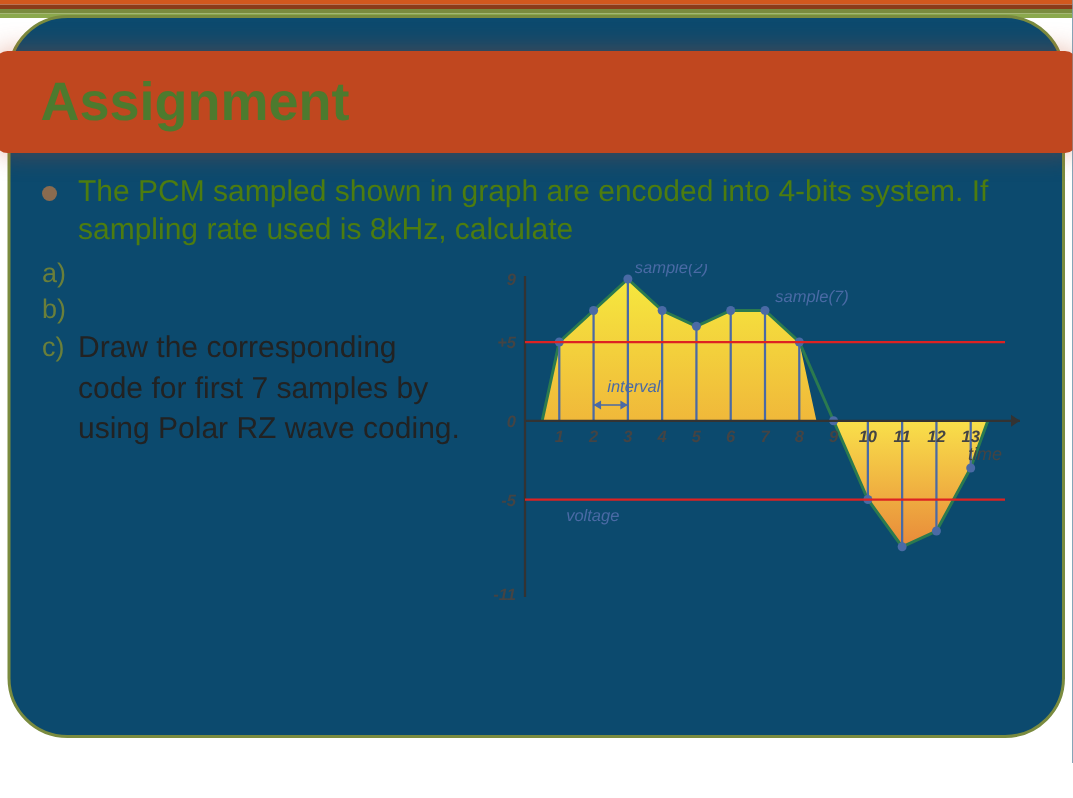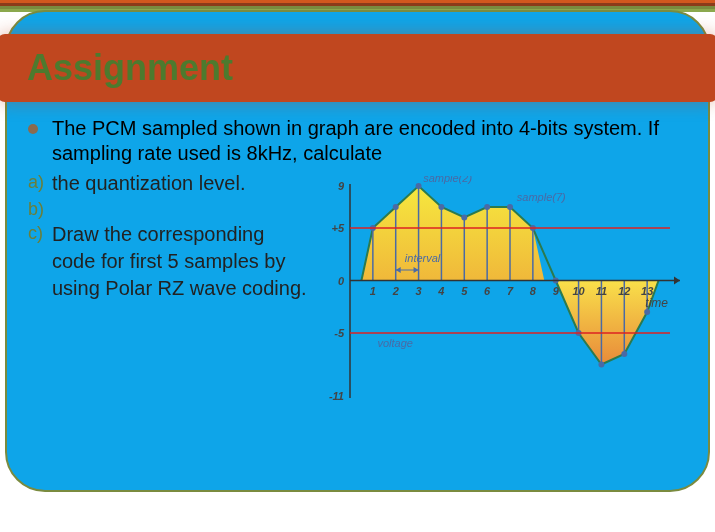--- a/index.html
+++ b/index.html
@@ -15,21 +15,21 @@
     position: absolute;
     top: 0; left: 0; right: 0;
     height: 20px;
   }
   .stripe { height: 3px; }
   .main-panel {
     position: absolute;
     top: 10px; left: 5px; right: 5px; bottom: 40px;
     border: 2px solid #7a8b3f;
     border-radius: 40px;
-    background: #0ea5e9;
+    background: #0c4a6e;
   }
   .header-band {
     position: absolute;
     top: 22px; left: -10px; right: -10px;
     height: 68px;
     background: #c0471f;
     border-radius: 8px;
     box-shadow: 0 0 18px rgba(192,71,31,0.4);
     display: flex;
     align-items: center;
@@ -52,21 +52,21 @@
   .bullet-dot {
     width: 10px; height: 10px;
     background: #8a6b4f;
     border-radius: 50%;
     margin-top: 8px;
     margin-right: 14px;
     flex-shrink: 0;
   }
   .intro-text {
     font-size: 20px;
-    color: #000000;
+    color: #4d7c0f;
     line-height: 1.25;
   }
   .list-container {
     margin-top: 2px;
   }
   .list-item {
     display: flex;
     align-items: flex-start;
     font-size: 20px;
     line-height: 1.35;
@@ -136,28 +136,27 @@
 </div>
 
 <div class="content">
   <div class="bullet-row">
     <div class="bullet-dot"></div>
     <div class="intro-text">The PCM sampled shown in graph are encoded into 4-bits system. If sampling rate used is 8kHz, calculate</div>
   </div>
   <div class="list-container">
     <div class="list-item">
       <div class="list-label">a)</div>
-      <div class="list-text">the quantization level.</div>
     </div>
     <div class="list-item">
       <div class="list-label">b)</div>
     </div>
     <div class="list-item">
       <div class="list-label">c)</div>
-      <div class="list-text">Draw the corresponding code for first 5 samples by using Polar RZ wave coding.</div>
+      <div class="list-text">Draw the corresponding code for first 7 samples by using Polar RZ wave coding.</div>
     </div>
   </div>
 </div>
 
 <div class="chart-box">
   <svg class="chart-svg" viewBox="0 0 380 240">
     <defs>
       <linearGradient id="posGrad" x1="0" y1="0" x2="0" y2="1">
         <stop offset="0%" stop-color="#f6e83e"></stop>
         <stop offset="100%" stop-color="#f0b83a"></stop>

